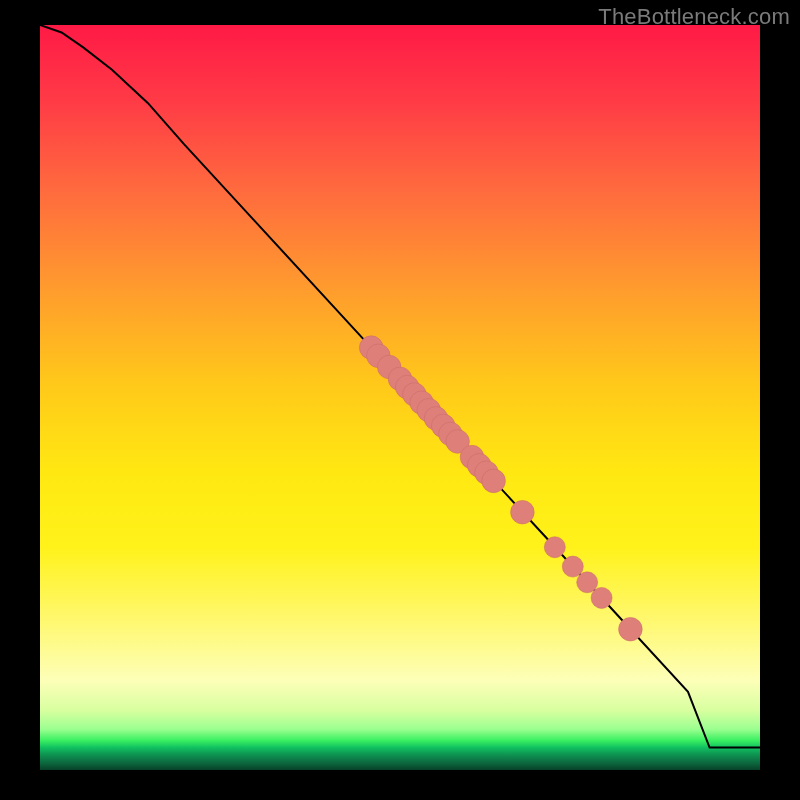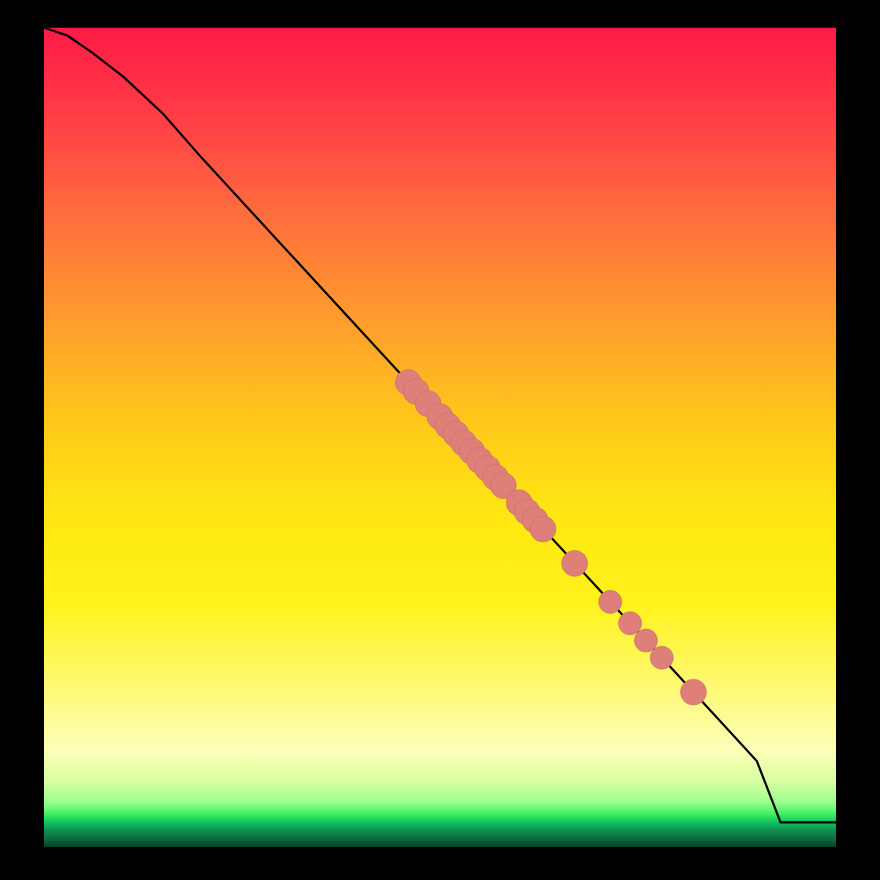--- a/index.html
+++ b/index.html
@@ -101,13 +101,14 @@
           <circle cx="482.4" cy="487.2" r="11.8" fill="#df7f7a" stroke="#c76a66" stroke-width="0.5"></circle>
           <circle cx="514.8" cy="522.2" r="10.5" fill="#df7f7a" stroke="#c76a66" stroke-width="0.5"></circle>
           <circle cx="532.8" cy="541.6" r="10.5" fill="#df7f7a" stroke="#c76a66" stroke-width="0.5"></circle>
           <circle cx="547.2" cy="557.3" r="10.5" fill="#df7f7a" stroke="#c76a66" stroke-width="0.5"></circle>
           <circle cx="561.6" cy="572.9" r="10.5" fill="#df7f7a" stroke="#c76a66" stroke-width="0.5"></circle>
           <circle cx="590.4" cy="604.2" r="11.8" fill="#df7f7a" stroke="#c76a66" stroke-width="0.5"></circle>
         </g>
     </svg>
   </div>
 
+  <div class="watermark">TheBottleneck.com</div>
 </div>
 
 </body></html>

